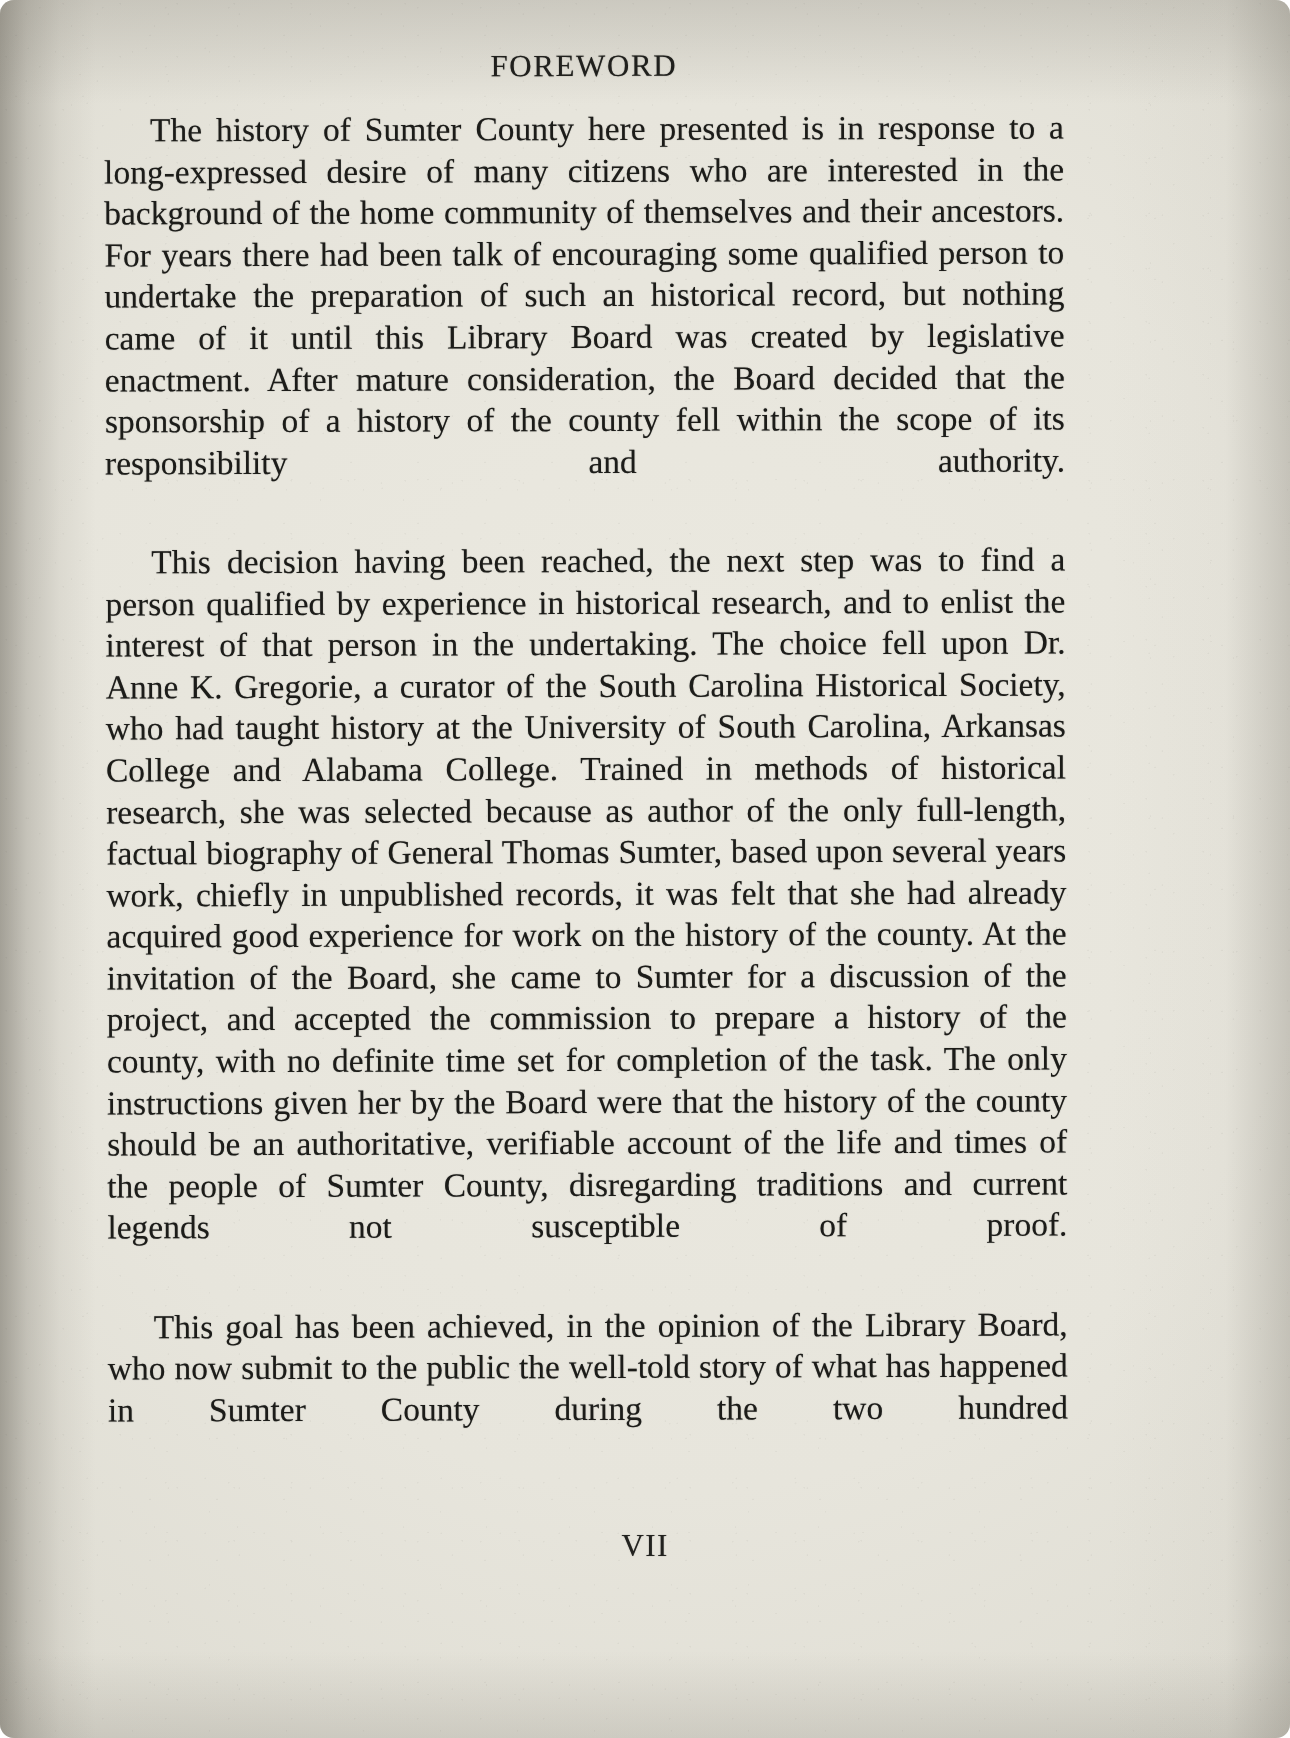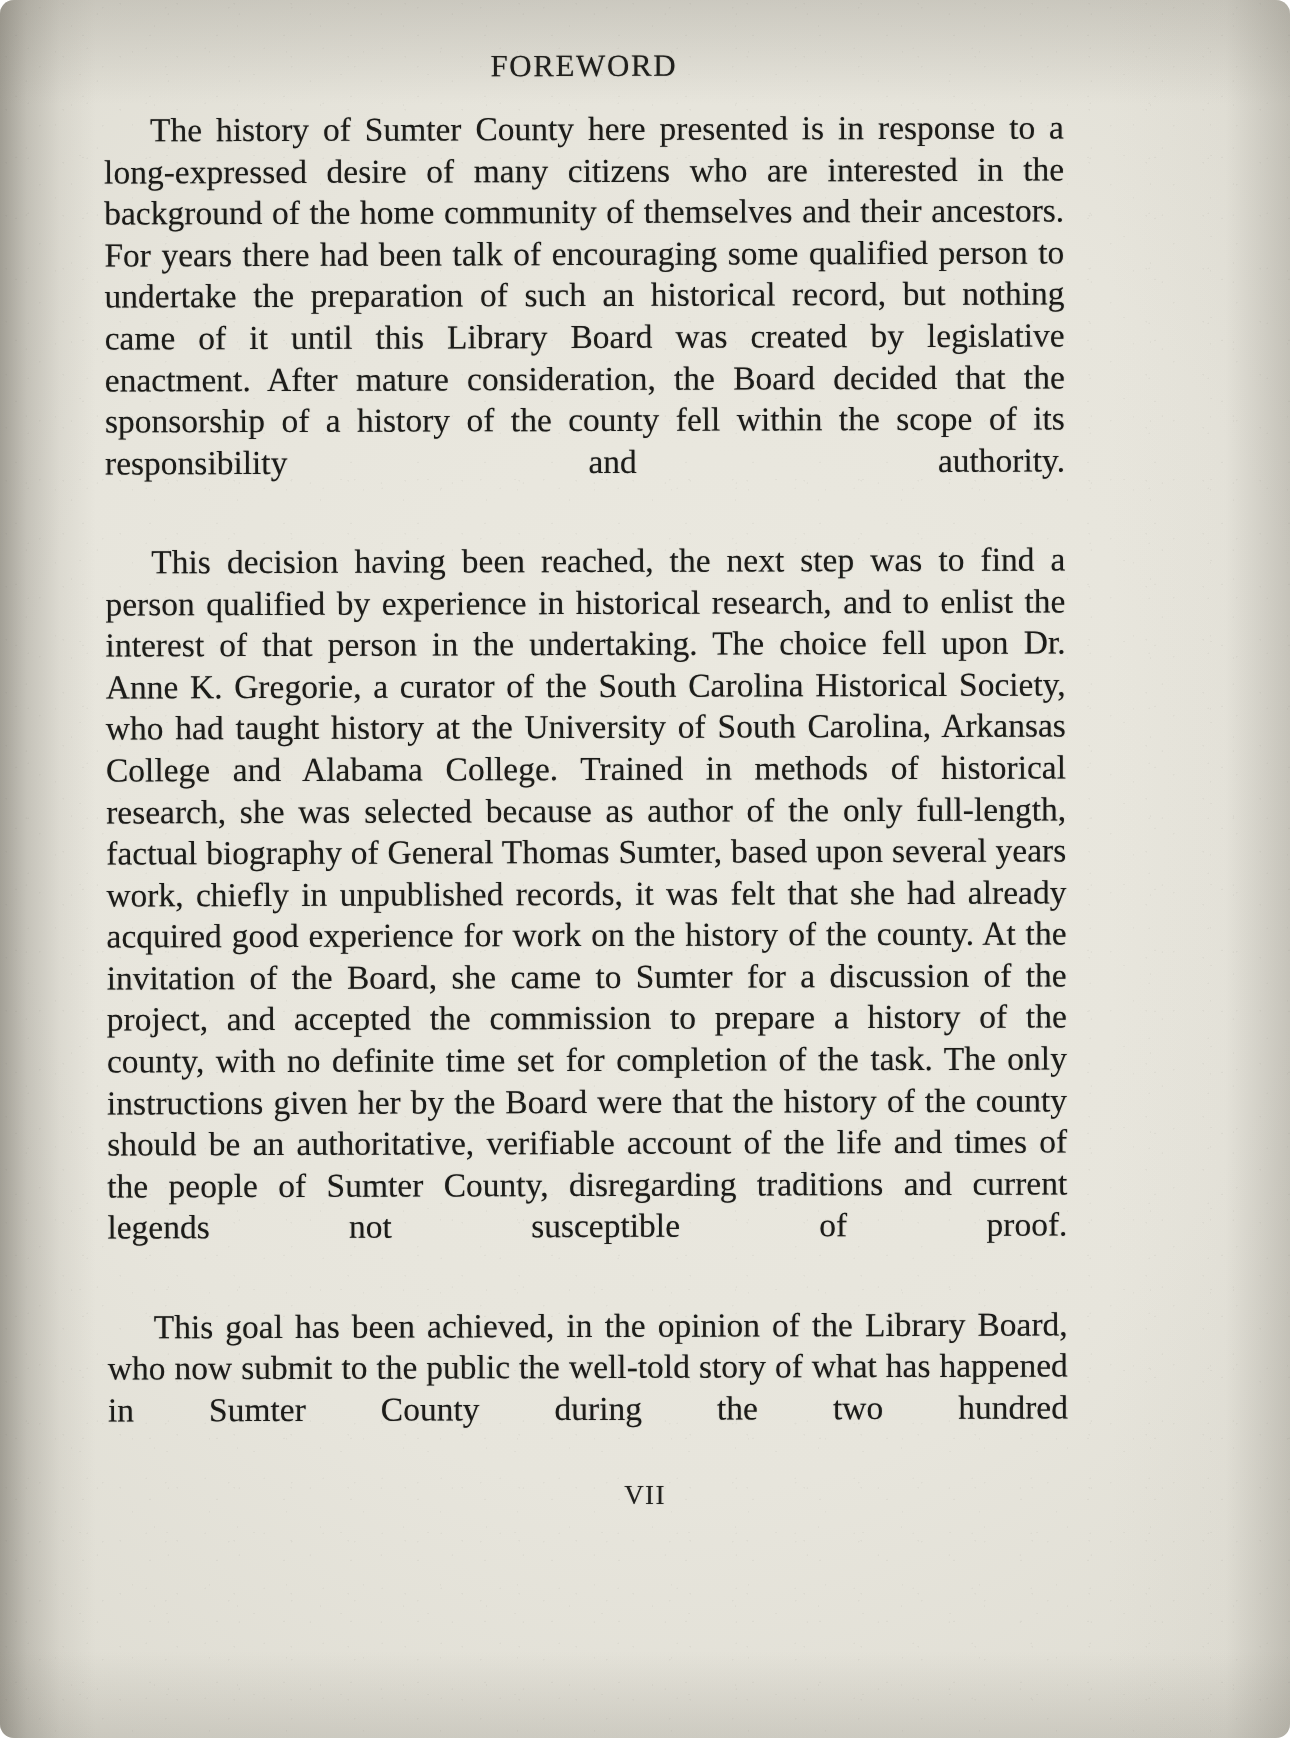--- a/index.html
+++ b/index.html
@@ -113,23 +113,23 @@
   .para:after {
     content: "";
     display: inline-block;
     width: 100%;
   }
 
   #page-number {
     position: absolute;
     left: 0;
     right: 0;
-    top: 1480px;
+    top: 1528px;
     text-align: center;
-    font-size: 27px;
+    font-size: 31px;
     letter-spacing: 1.4px;
     color: #22221f;
     text-shadow: 0 0 1.0px rgba(34,34,31,0.5);
   }
 </style>
 </head>
 <body>
 
 <div id="page">
 

